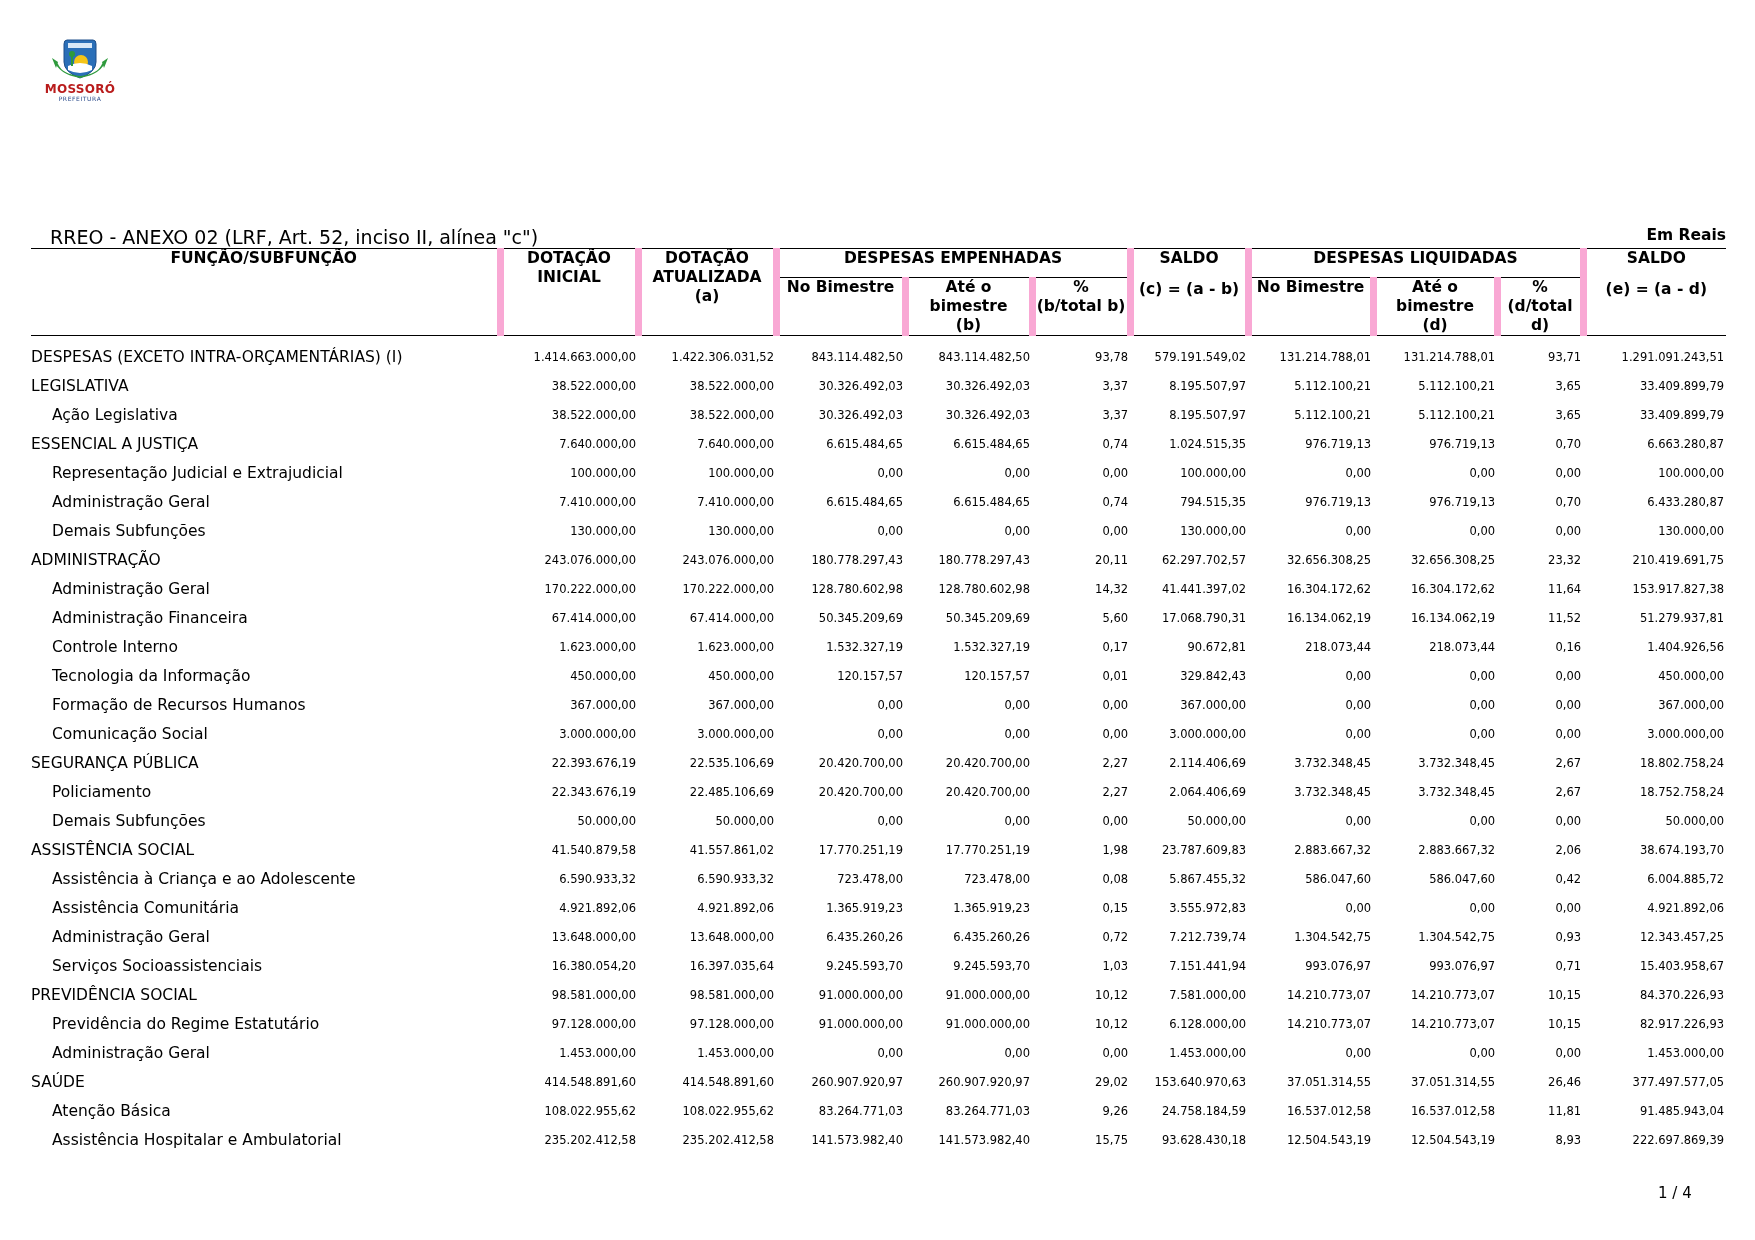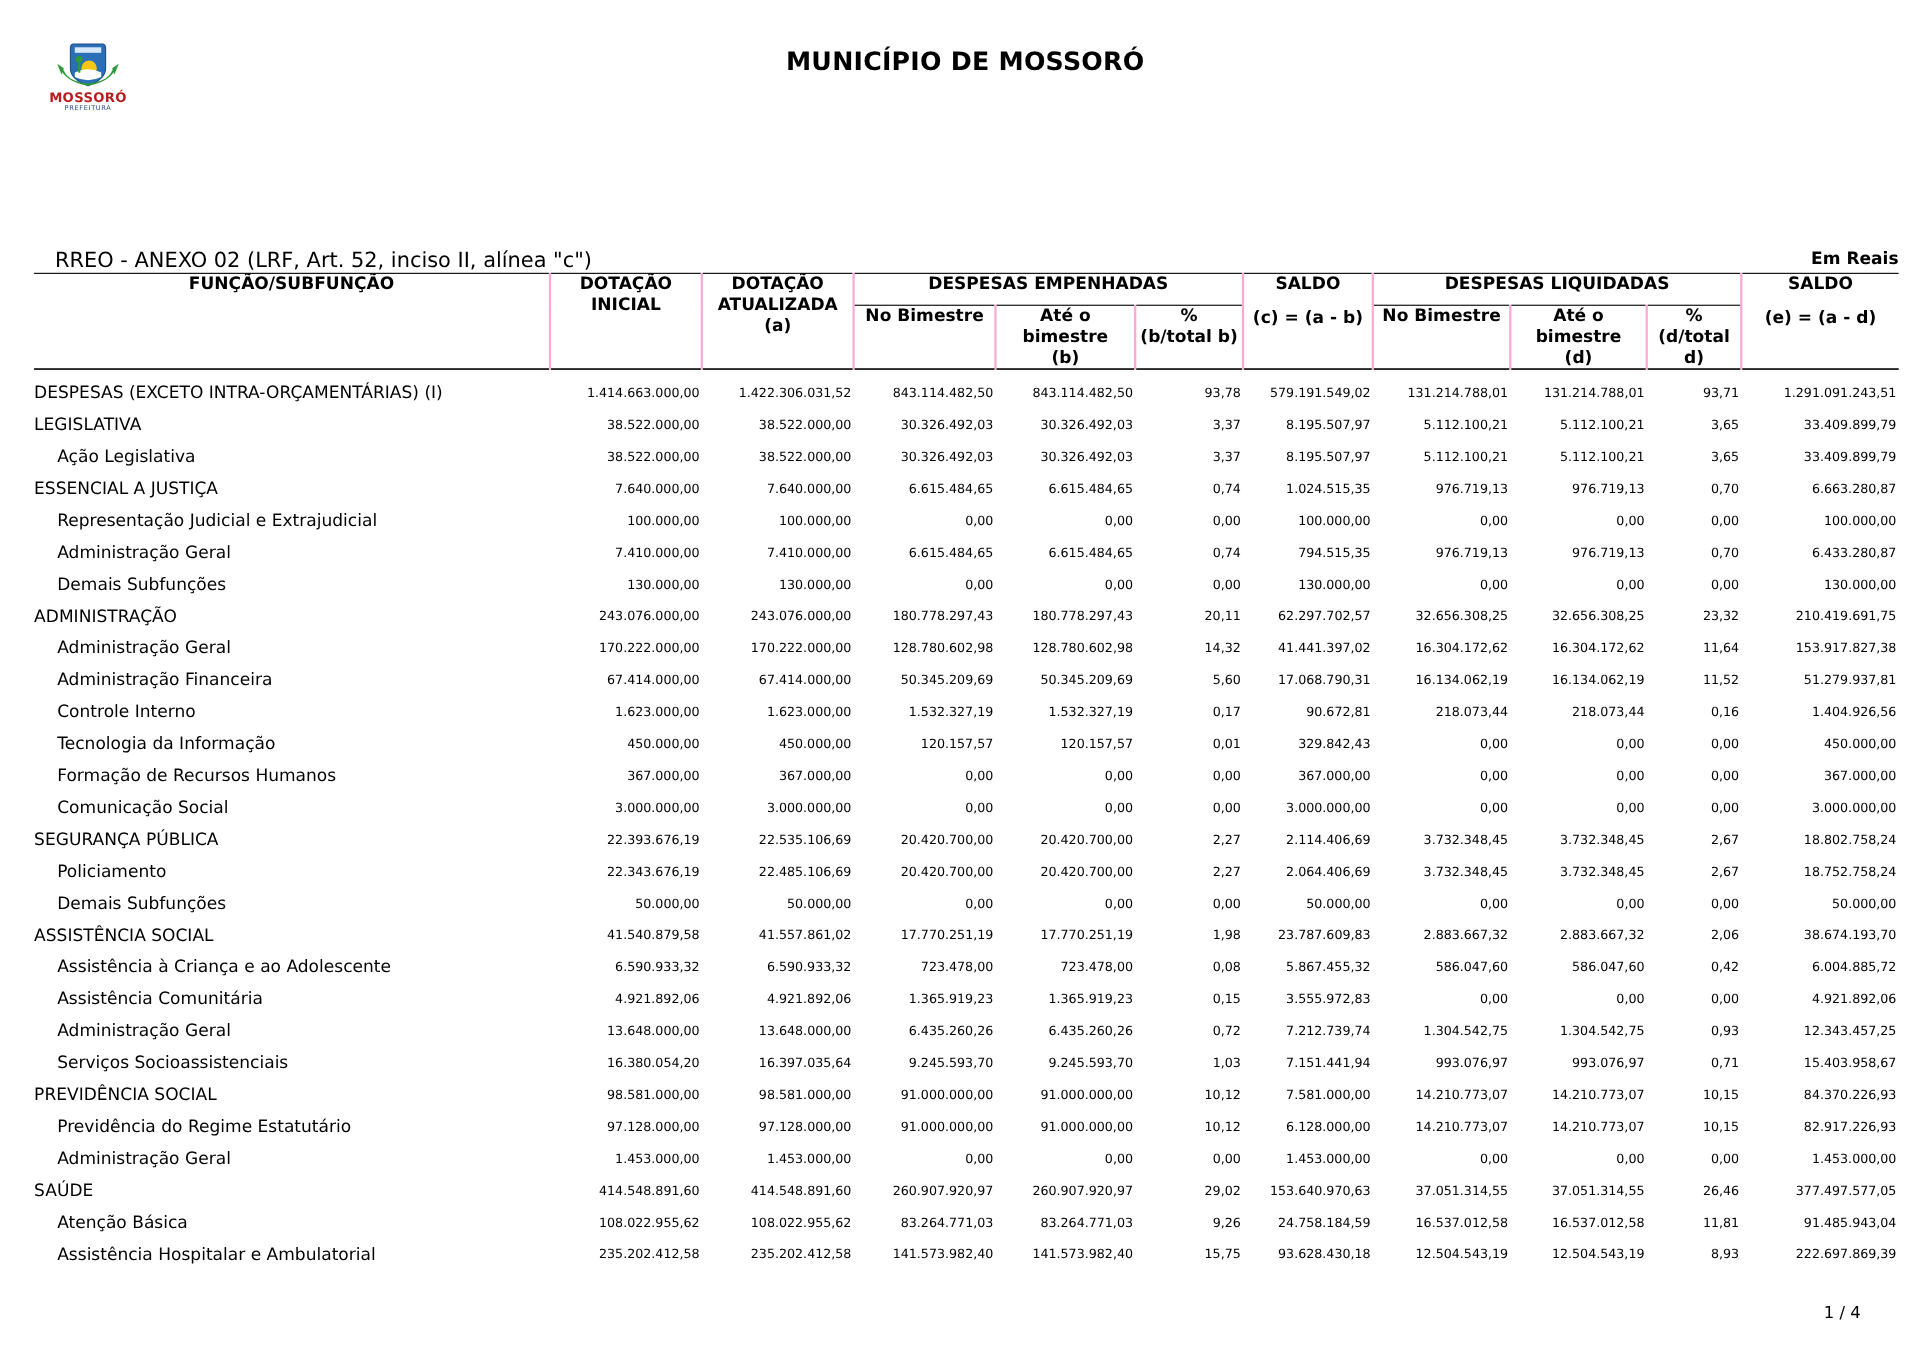--- a/index.html
+++ b/index.html
@@ -15,21 +15,21 @@
   .t-line { font-size: 15.5px; line-height: 27px; }
   .t-bold { font-weight: bold; }
   .t-sub1 { margin-top: 12px; }
   .anexo { position: absolute; left: 31px; top: 226px; font-size: 19px; margin-left: 19px; }
   .em-reais { position: absolute; right: 29px; top: 226px; font-size: 15.5px; font-weight: bold; }
 
   table.rreo { position: absolute; left: 31px; top: 248px; width: 1695px; border-collapse: collapse; table-layout: fixed; }
   table.rreo th { font-weight: bold; font-size: 15.5px; line-height: 19px; vertical-align: top; padding: 0; text-align: center; margin-top: 36px; }
   .h-top { border-top: 1.5px solid #000; }
   .h-bottom { border-bottom: 1.5px solid #000; }
-  .vl { border-left: 2px solid #f9a8d4; }
+  .vl { border-left: 7px solid #f9a8d4; }
   .sub-split { border-bottom: 1px solid #000; }
   .hdr-row1 th { height: 28px; padding-top: 3px; }
   .hdr-row2 th { height: 52px; padding-top: 3px; }
   th.func { vertical-align: middle; padding-top: 4px; }
   th.saldo-c { vertical-align: top; }
   th.saldo-c .lbl2 { display: block; padding-top: 12px; }
 
   table.rreo td { font-size: 11.5px; height: 29px; padding: 0; text-align: right; padding-right: 2px; vertical-align: middle; white-space: nowrap; }
   table.rreo td.label { font-size: 15.5px; text-align: left; padding-left: 0; }
   table.rreo td.label.sub { padding-left: 21px; }
@@ -49,21 +49,20 @@
     <circle cx="32" cy="16" r="3" fill="#2e9a3c"></circle>
     <path d="M14 22 Q18 36 40 40 Q62 36 66 22 L62 26 Q58 36 40 38 Q22 36 18 26 Z" fill="#2e9a3c"></path>
     <path d="M12 20 L18 24 L16 30 Z" fill="#2e9a3c"></path>
     <path d="M68 20 L62 24 L64 30 Z" fill="#2e9a3c"></path>
   </svg>
   <div class="logo-word">MOSSORÓ</div>
   <div class="logo-sub">PREFEITURA</div>
 </div>
 
 <div class="title-block">
-  <div class="t-main">MUNICÍPIO DE MOSSORÓ</div>
 </div>
 
 <div class="anexo">RREO - ANEXO 02 (LRF, Art. 52, inciso II, alínea "c")</div>
 <div class="em-reais">Em Reais</div>
 
 <table class="rreo">
   <colgroup>
     <col style="width:469px">
       <col style="width:138px">
       <col style="width:138px">

